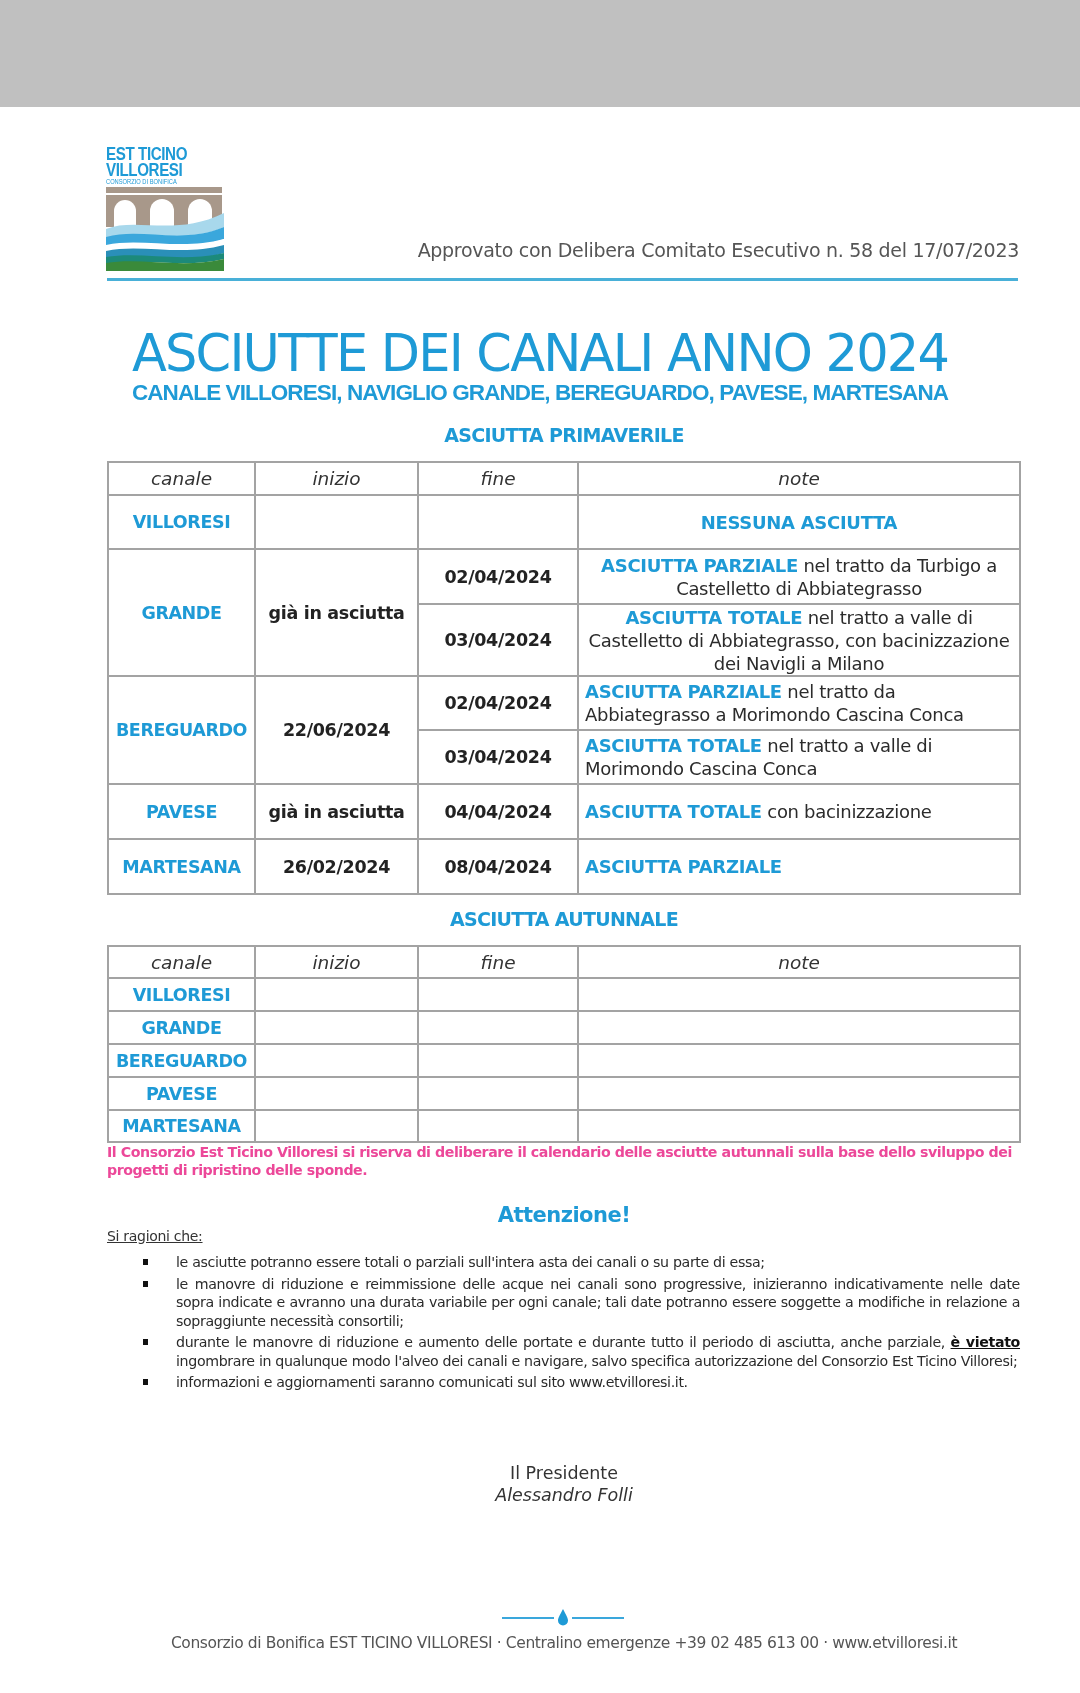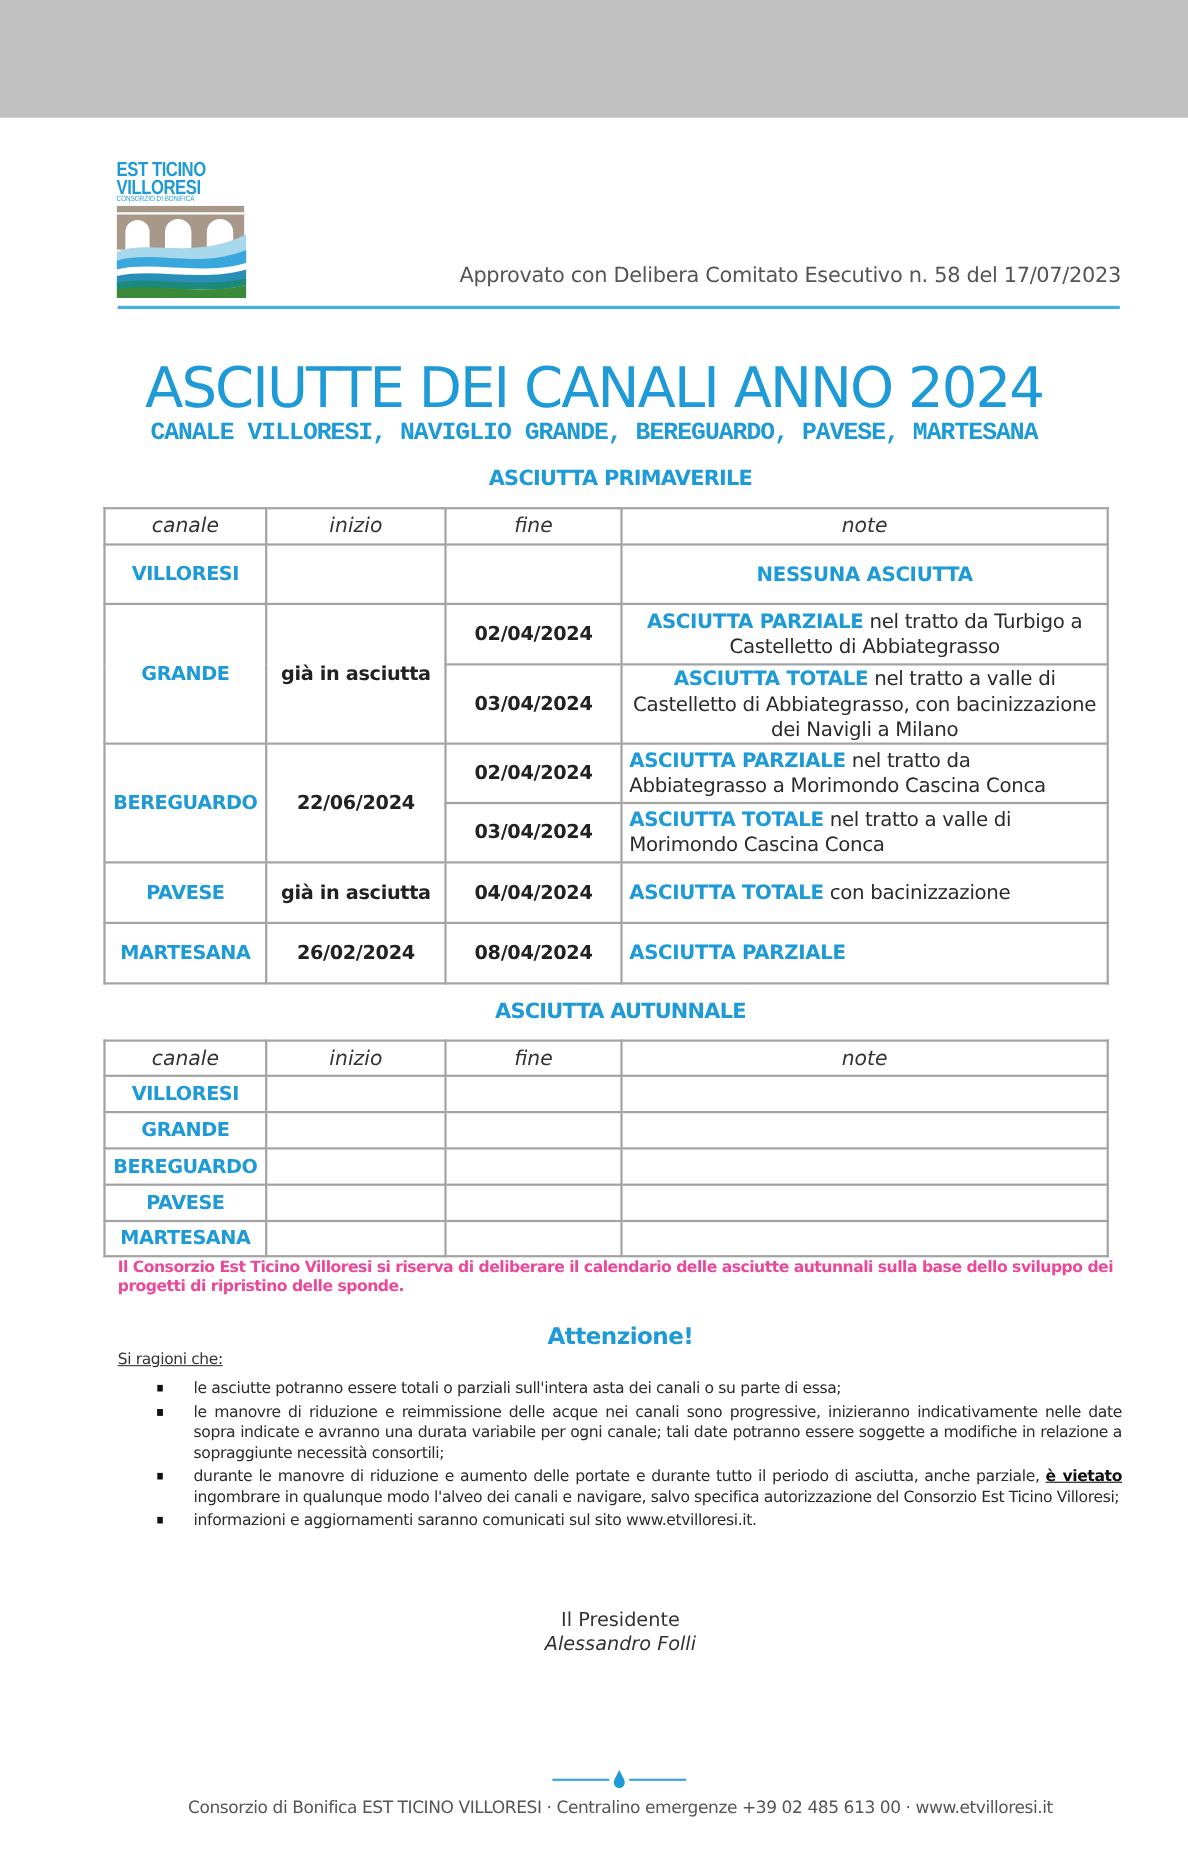--- a/index.html
+++ b/index.html
@@ -11,24 +11,24 @@
   
   .logo { position: absolute; left: 106px; top: 146px; width: 118px; height: 124px; }
   .logo .l1, .logo .l2 { font-family: "Liberation Sans", sans-serif; font-weight: bold; color: #1e9ad6; letter-spacing: -0.5px; line-height: 16px; font-size: 18.5px; white-space: nowrap; transform: scaleX(0.82); transform-origin: left; }
   .logo .l3 { font-family: "Liberation Sans", sans-serif; color: #1e9ad6; font-size: 7px; line-height: 8px; white-space: nowrap; transform: scaleX(0.82); transform-origin: left; }
   .logo svg { position: absolute; left: 0; top: 41px; }
 
   .approved { position: absolute; right: 61px; top: 239px; font-size: 19px; color: #555; font-family: "DejaVu Sans", sans-serif; letter-spacing: -0.3px; white-space: nowrap; }
   .rule { position: absolute; left: 107px; top: 278px; width: 911px; height: 3px; background: #49b0d8; }
 
   .title { position: absolute; left: 0; width: 1080px; top: 324px; text-align: center; font-family: "DejaVu Sans", sans-serif; font-weight: normal; color: #1e9ad6; font-size: 51px; letter-spacing: -1.8px; white-space: nowrap; }
-  .subtitle { position: absolute; left: 0; width: 1080px; top: 380px; text-align: center; font-family: Liberation Mono, monospace; font-weight: bold; color: #1e9ad6; font-size: 22.5px; letter-spacing: -0.9px; white-space: nowrap; }
+  .subtitle { position: absolute; left: 0; width: 1080px; top: 380px; text-align: center; font-family: Liberation Sans, sans-serif; font-weight: bold; color: #1e9ad6; font-size: 22.5px; letter-spacing: -0.9px; white-space: nowrap; }
   .sec-head { position: absolute; left: 0; width: 1128px; text-align: center; font-family: "DejaVu Sans", sans-serif; font-weight: bold; color: #1e9ad6; font-size: 19px; letter-spacing: -0.7px; white-space: nowrap; }
 
-  table.grid { position: absolute; left: 94px; width: 912px; border-collapse: collapse; table-layout: fixed; }
+  table.grid { position: absolute; left: 107px; width: 912px; border-collapse: collapse; table-layout: fixed; }
   table.grid td, table.grid th { border: 2px solid #a3a3a3; text-align: center; vertical-align: middle; padding: 0 6px; }
   table.grid th { font-weight: normal; font-style: italic; font-size: 18.5px; color: #333; font-family: "DejaVu Sans", sans-serif; }
   .c-canale { color: #1e9ad6; font-weight: bold; font-size: 17.5px; letter-spacing: -0.4px; }
   .c-date { font-weight: bold; font-size: 17.5px; color: #222; letter-spacing: -0.3px; }
   td.note { text-align: justify; font-size: 18px; line-height: 23px; color: #2b2b2b; padding: 0 5px; letter-spacing: -0.3px; }
   td.note .tag { color: #1e9ad6; font-weight: bold; }
 
   .disclaimer { position: absolute; left: 107px; top: 1143px; width: 920px; font-weight: bold; font-size: 14.2px; line-height: 18px; color: #ec4899; letter-spacing: -0.45px; }
   .attn { position: absolute; left: 0; width: 1128px; top: 1203px; text-align: center; font-weight: bold; color: #1e9ad6; font-size: 21px; letter-spacing: -0.5px; }
   .remind { position: absolute; left: 107px; top: 1228px; font-size: 14px; text-decoration: underline; color: #333; letter-spacing: -0.3px; }

